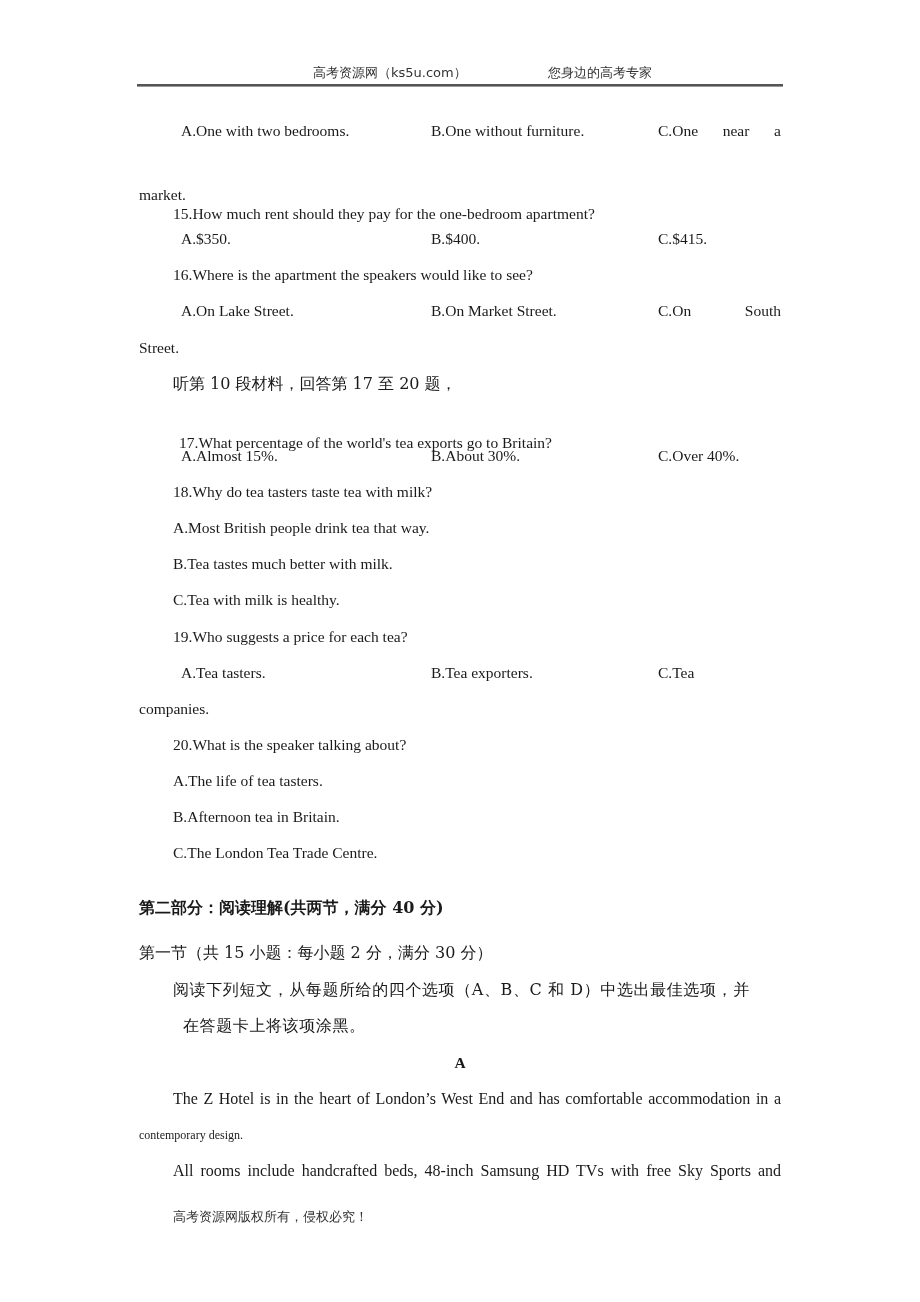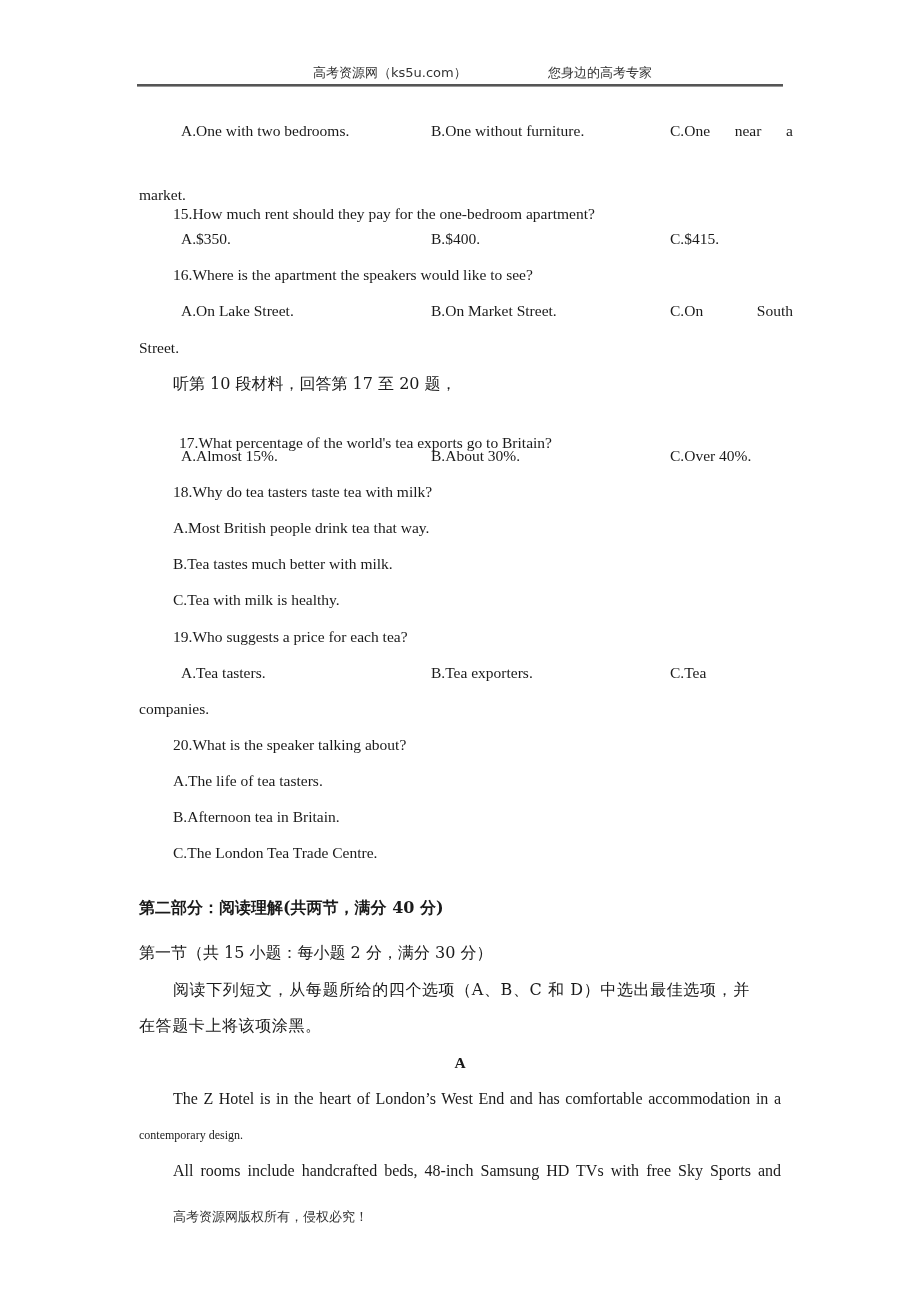--- a/index.html
+++ b/index.html
@@ -11,21 +11,21 @@
   .header .right { position: absolute; left: 403px; top: 0; font-size: 13px;
                    font-family: "DejaVu Sans", sans-serif; color: #333; }
   .header-rule { position: absolute; left: 137px; top: 84px; width: 646px; height: 2px;
                  background: #555; border-bottom: 1px solid #999; }
   .line { position: absolute; left: 139px; width: 642px; font-size: 15.5px; line-height: 20px;
           white-space: nowrap; }
   .indent { left: 173px; width: 608px; }
   .col { position: absolute; top: 0; }
   .colA { left: 8px; }
   .colB { left: 258px; }
-  .colC { left: 485px; margin-left: 12px; }
+  .colC { left: 485px; }
   .justify3 { display: flex; justify-content: space-between; width: 123px; }
   .cn { font-family: "DejaVu Serif", serif; font-size: 16px; }
   .bold { font-weight: bold; }
   .center { text-align: center; }
   .footer { position: absolute; left: 173px; top: 1208px; font-size: 13px;
             font-family: "DejaVu Sans", sans-serif; color: #333; }
   .para { position: absolute; left: 139px; width: 642px; font-size: 16px; line-height: 20px;
           text-align: justify; text-align-last: justify; white-space: nowrap; }
 </style>
 </head>
@@ -89,21 +89,21 @@
 <div class="line" style="top:699px;">companies.</div>
 
 <div class="line indent" style="top:735px;">20.What is the speaker talking about?</div>
 <div class="line indent" style="top:771px;">A.The life of tea tasters.</div>
 <div class="line indent" style="top:807px;">B.Afternoon tea in Britain.</div>
 <div class="line indent" style="top:843px;">C.The London Tea Trade Centre.</div>
 
 <div class="line cn bold" style="top:898px;">第二部分：阅读理解(共两节，满分 40 分)</div>
 <div class="line cn" style="top:943px;">第一节（共 15 小题：每小题 2 分，满分 30 分）</div>
 <div class="line indent cn" style="top:980px; letter-spacing:0.6px;">阅读下列短文，从每题所给的四个选项（A、B、C 和 D）中选出最佳选项，并</div>
-<div class="line cn" style="top:1016px; letter-spacing:0.6px;">在答题卡上将该项涂黑。</div>
+<div class="line cn" style="top:1016px; letter-spacing:0.6px;margin-left:44px;">在答题卡上将该项涂黑。</div>
 
 <div class="line center bold" style="top:1053px;">A</div>
 
 <div class="para" style="top:1089px; left:173px; width:608px;">The Z Hotel is in the heart of London’s West End and has comfortable accommodation in a</div>
 <div class="line" style="top:1125px; font-size:12px;">contemporary design.</div>
 <div class="para" style="top:1161px; left:173px; width:608px;">All rooms include handcrafted beds, 48-inch Samsung HD TVs with free Sky Sports and</div>
 
 <div class="footer">高考资源网版权所有，侵权必究！</div>
 
 </body></html>

